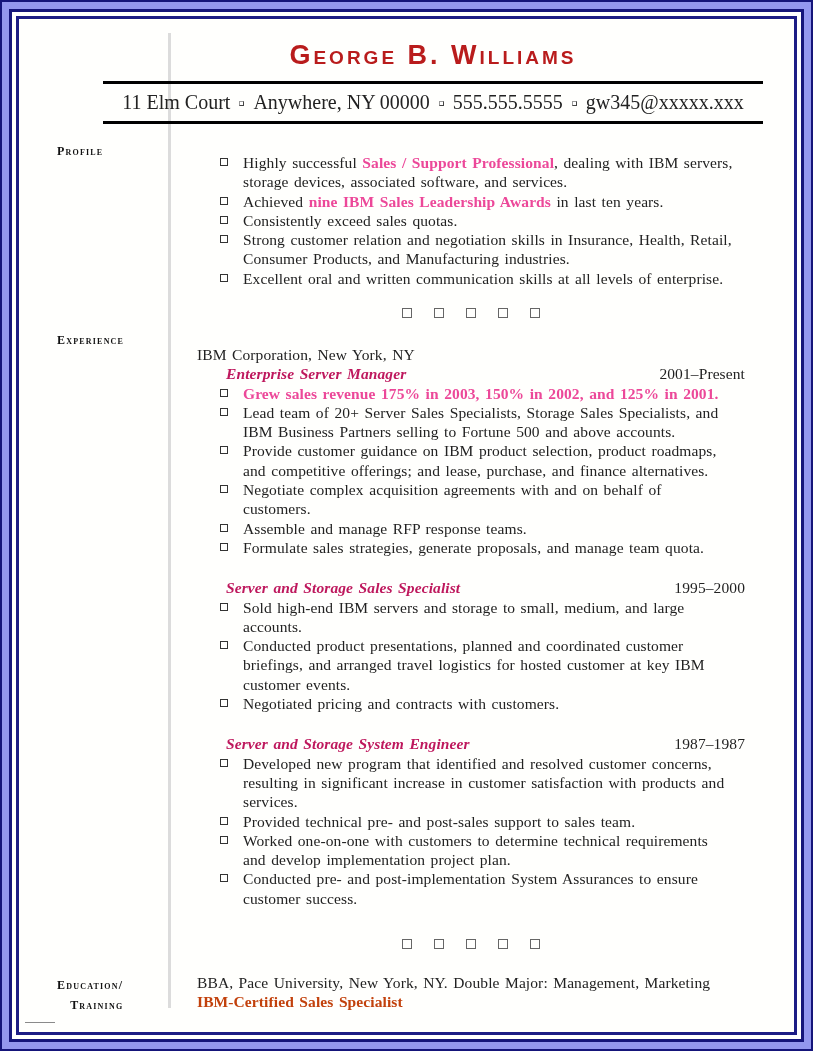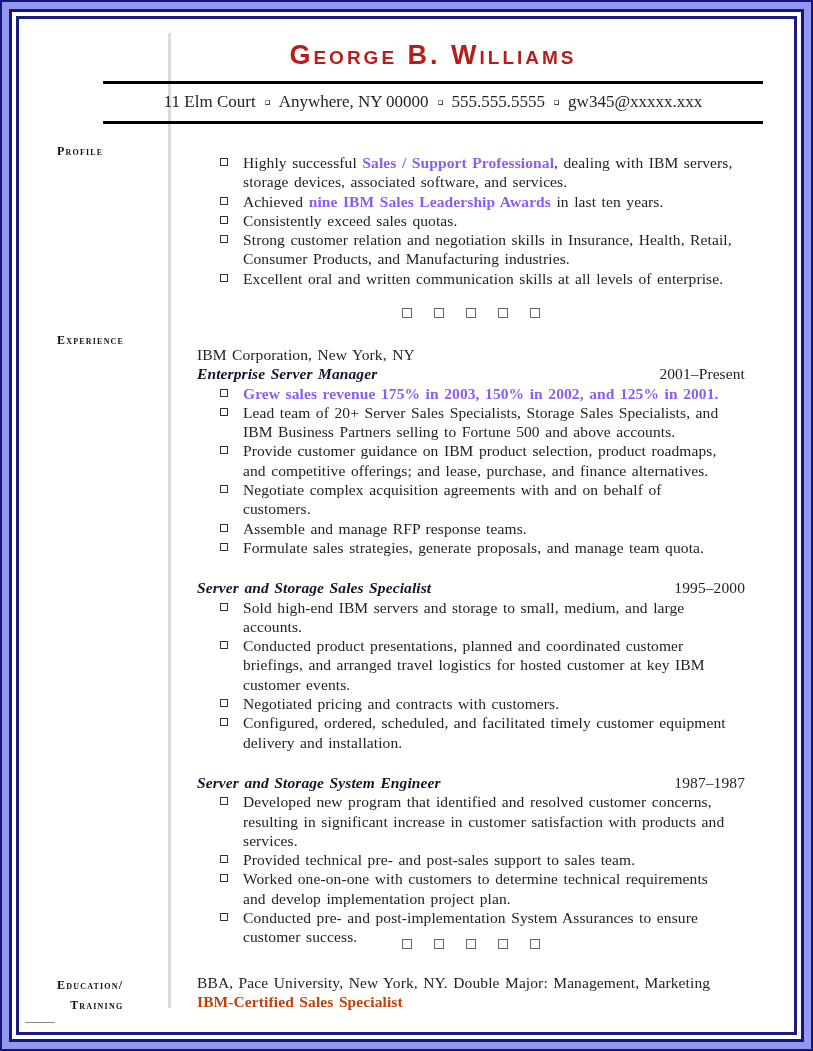--- a/index.html
+++ b/index.html
@@ -18,21 +18,21 @@
   .vline { position:absolute; left:149px; top:14px; width:3px; height:975px; background:#dcdcdc; }
 
   .header { position:absolute; left:84px; top:0; width:660px; }
   .name {
     margin-top:19px; text-align:center; color:#b91c1c;
     font-family:"Liberation Sans", sans-serif; font-weight:bold;
     font-variant:small-caps; font-size:27px; letter-spacing:3px; line-height:34px;
   }
   .rule { height:3px; background:#000; }
   .rule1 { margin-top:9px; }
-  .contact { text-align:center; font-size:17px; color:#222; padding:8px 0 9px; line-height:20px; }
+  .contact { text-align:center; font-size:20px; color:#222; padding:8px 0 9px; line-height:20px; }
   .contact .sep {
     display:inline-block; width:5px; height:5px; box-sizing:border-box;
     border:1px solid; border-color:#9a9a9a #444 #444 #9a9a9a;
     margin:0 9px 2px; vertical-align:middle; background:#fff;
   }
 
   .side-label {
     position:absolute; left:38px; color:#111; line-height:20px;
     font-weight:bold; font-variant:small-caps; font-size:12px; letter-spacing:1.2px;text-align:right;
   }
@@ -45,28 +45,28 @@
   #experience-content { top:289px; }
   #education-content  { top:920px; }
 
   .btxt { font-size:15.5px; line-height:19.3px; letter-spacing:0.1px; word-spacing:1.5px; }
   ul.blist { list-style:none; margin:0; padding:0; }
   .blist li { position:relative; padding:0 12px 0 46px; }
   .blist .sq {
     position:absolute; left:23px; top:5px; width:8px; height:8px;
     box-sizing:border-box; border:1px solid #333; background:transparent;
   }
-  .blist .bd { font-weight:bold; color:#8b5cf6; }
+  .blist .bd { font-weight:bold; color:#ec4899; }
 
   .divider-row { display:flex; justify-content:center; gap:22px; }
   .divider-row .dsq { width:10px; height:10px; box-sizing:border-box; border:1px solid #666; }
 
   .employer { margin-top:27px; }
   .job-head { display:flex; justify-content:space-between; }
-  .job-title { font-weight:bold; font-style:italic; color:#0f172a; }
+  .job-title { font-weight:bold; font-style:italic; color:#be185d;margin-left:29px; }
   .job + .job { margin-top:21px; }
 
   .edu-lines { margin-top:24px; }
   .edu-cert { font-weight:bold; color:#c2410c; }
 
   .footnote-line { position:absolute; left:6px; top:1003px; width:30px; height:1px; background:#8a8a8a; }
 </style>
 </head>
 <body>
 
@@ -130,21 +130,20 @@
           </div>
           <div class="job">
             <div class="job-head btxt">
               <span class="job-title">Server and Storage Sales Specialist</span>
               <span class="job-dates">1995–2000</span>
             </div>
             <ul class="blist btxt">
               <li><span class="sq"></span><span>Sold high-end IBM servers and storage to small, medium, and large accounts.</span></li>
               <li><span class="sq"></span><span>Conducted product presentations, planned and coordinated customer briefings, and arranged travel logistics for hosted customer at key IBM customer events.</span></li>
               <li><span class="sq"></span><span>Negotiated pricing and contracts with customers.</span></li>
-              <li><span class="sq"></span><span>Configured, ordered, scheduled, and facilitated timely customer equipment delivery and installation.</span></li>
             </ul>
           </div>
           <div class="job">
             <div class="job-head btxt">
               <span class="job-title">Server and Storage System Engineer</span>
               <span class="job-dates">1987–1987</span>
             </div>
             <ul class="blist btxt">
               <li><span class="sq"></span><span>Developed new program that identified and resolved customer concerns, resulting in significant increase in customer satisfaction with products and services.</span></li>
               <li><span class="sq"></span><span>Provided technical pre- and post-sales support to sales team.</span></li>

